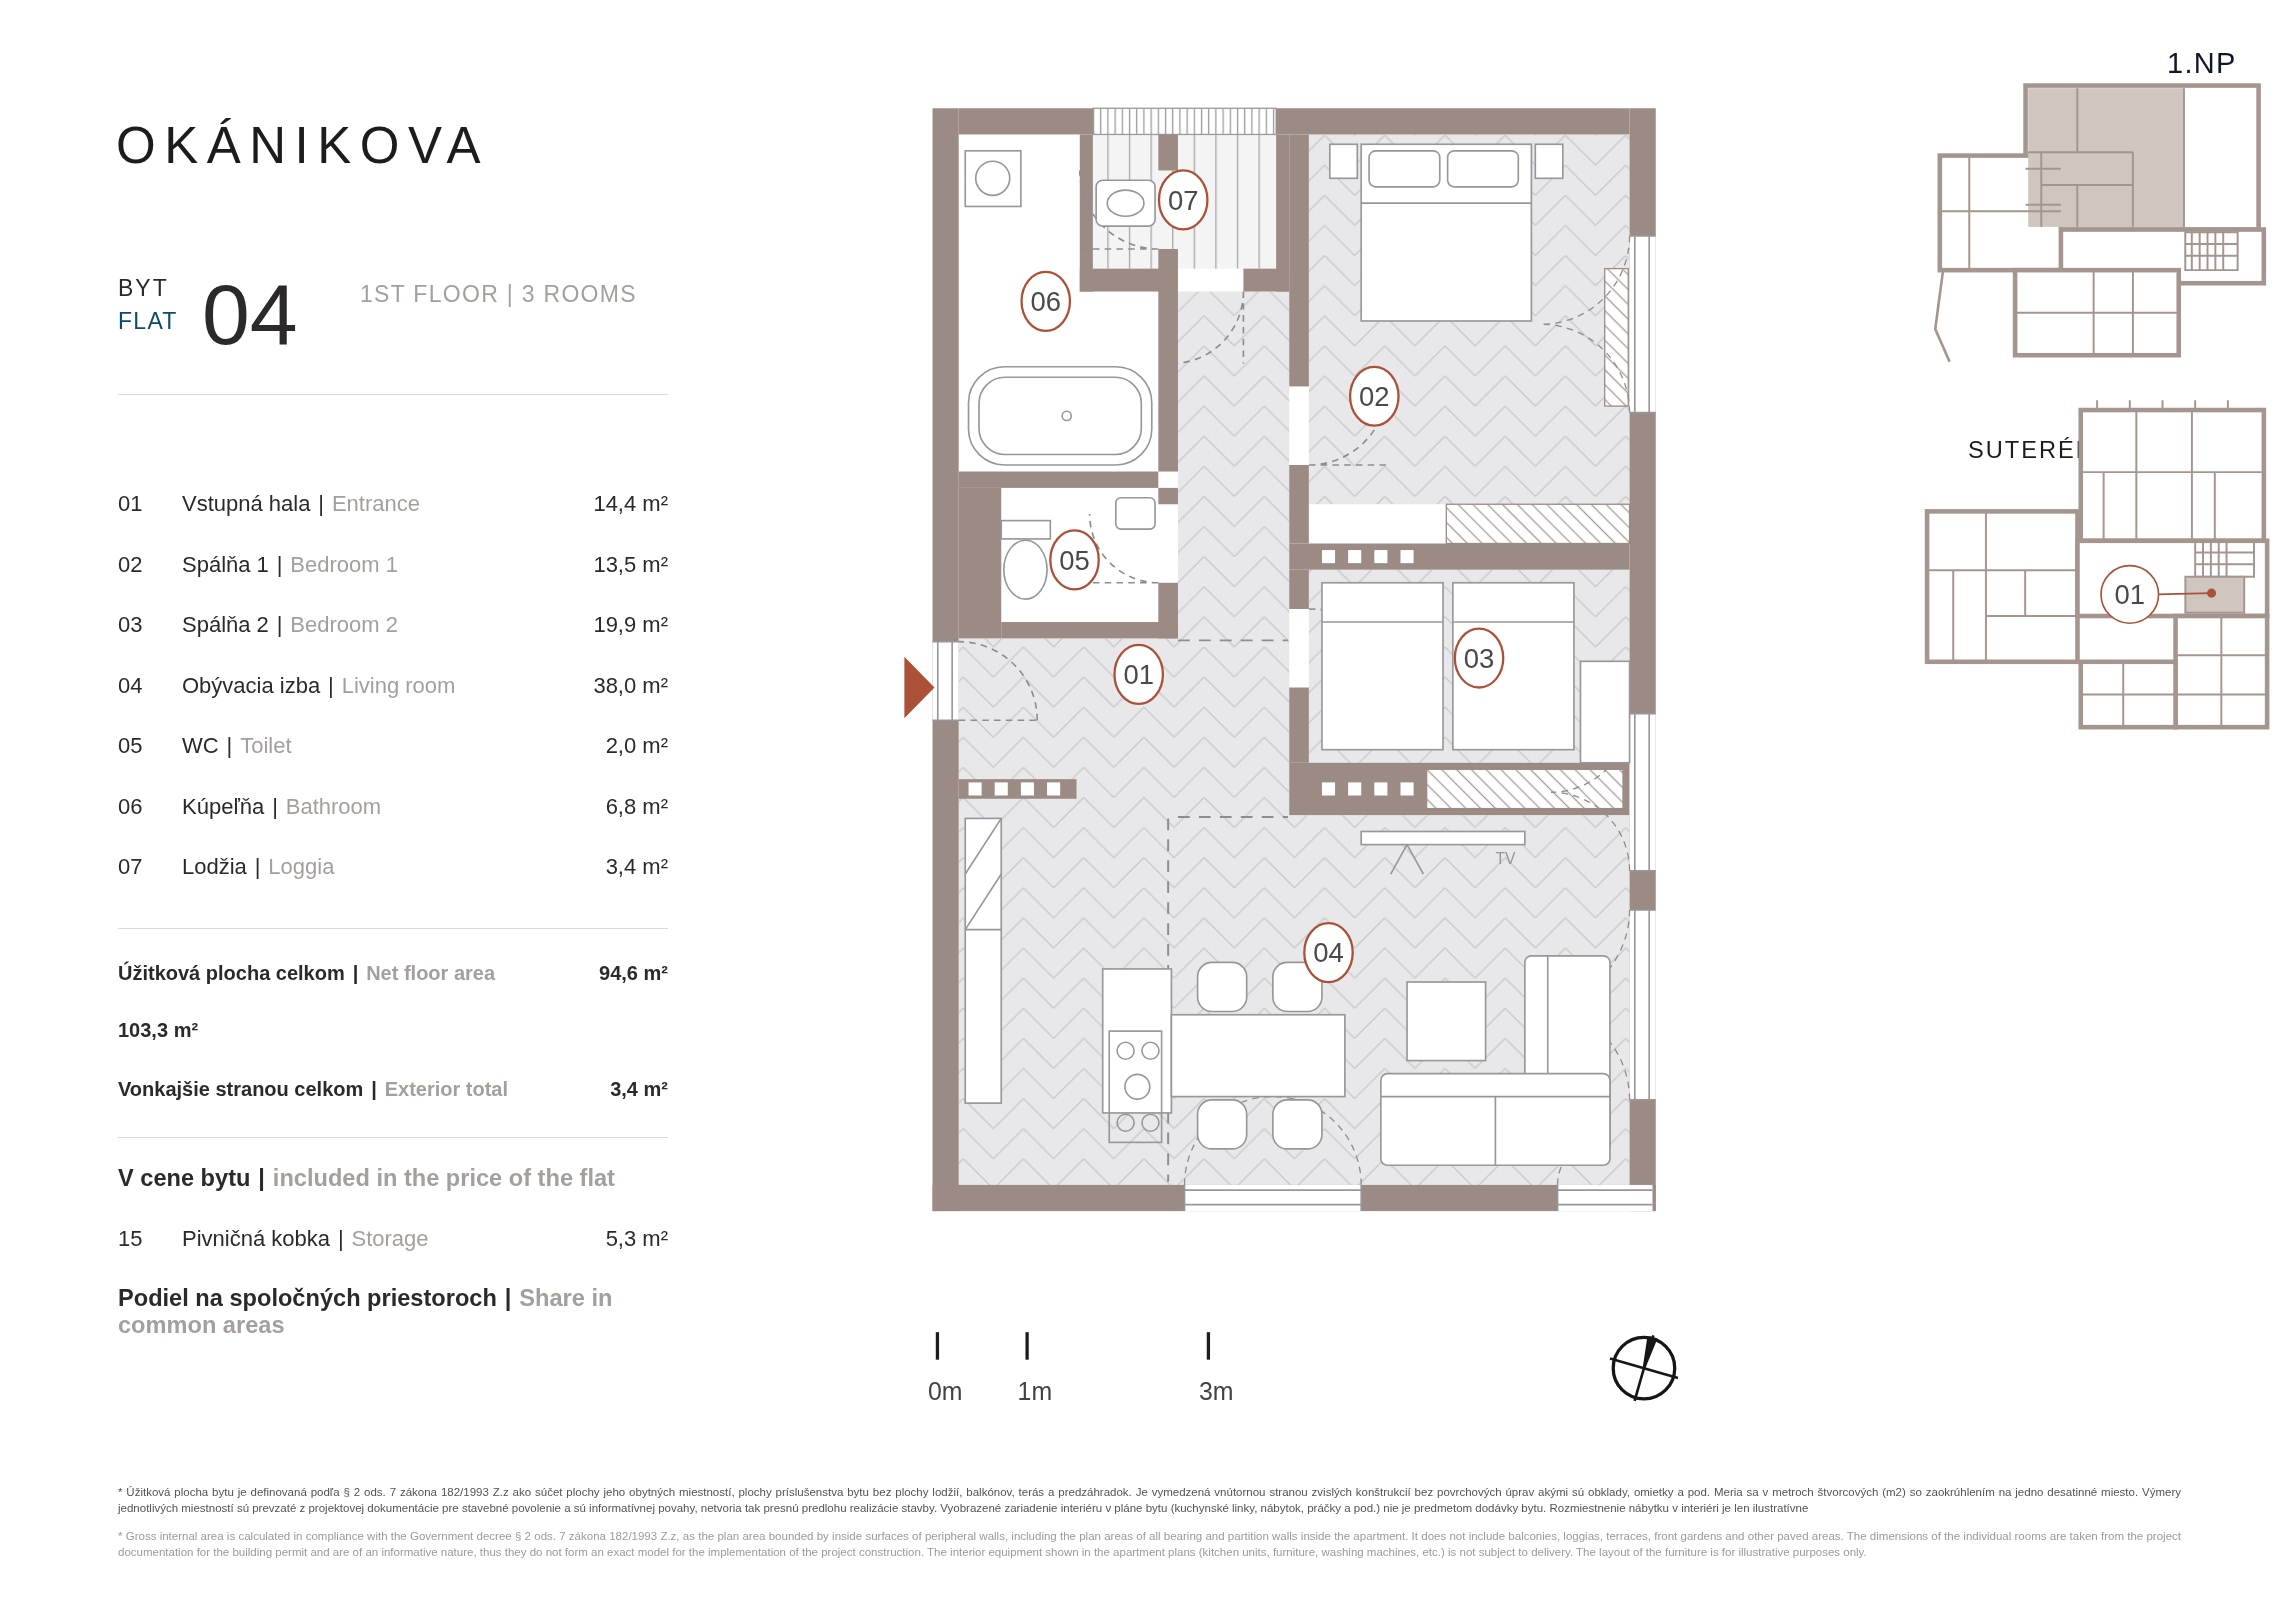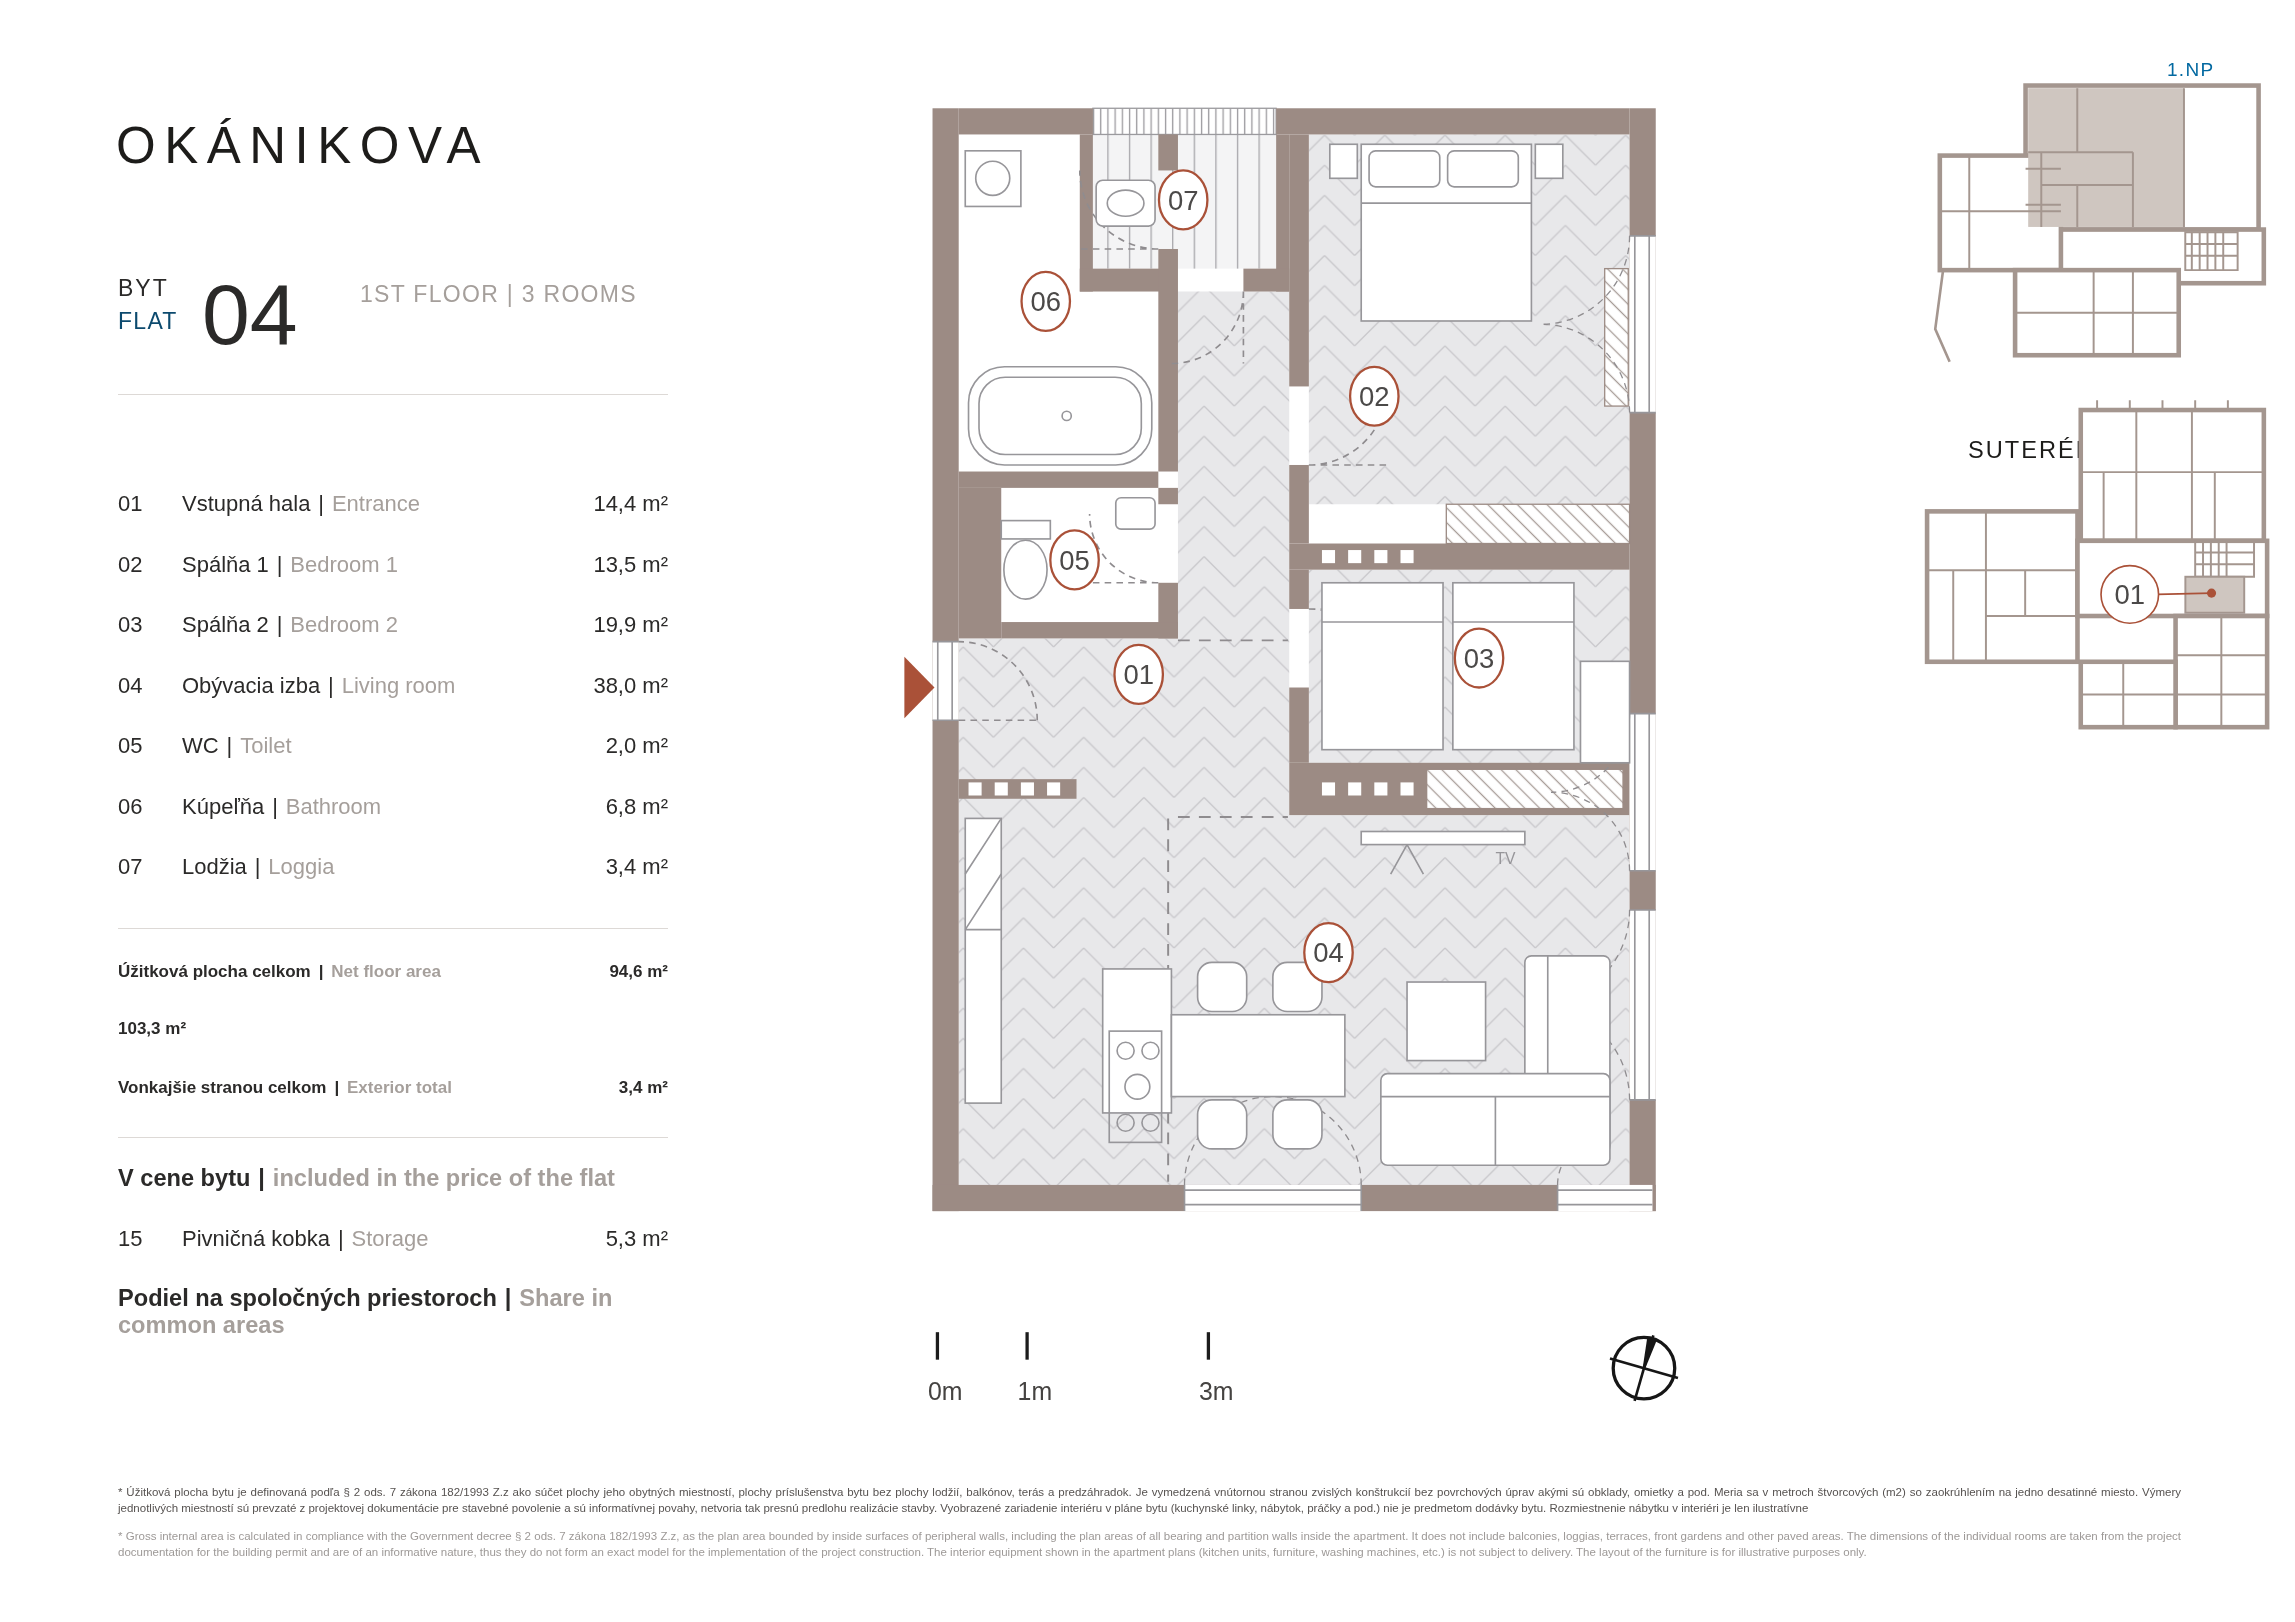--- a/index.html
+++ b/index.html
@@ -18,32 +18,32 @@
   .flat-info{position:absolute;left:242px;top:0;}
   .flat-info .l1{font-size:25px;color:#2b2a29;letter-spacing:0.7px;}
   .flat-info .l2{font-size:23px;color:#a59f9b;letter-spacing:1.3px;margin-top:7.2px;}
   .divider{left:118px;width:550px;height:0;border-top:1.3px solid #ddd9d6;}
   .row{left:118px;width:550px;display:flex;align-items:baseline;font-size:22px;}
   .row .no{width:64px;flex:none;color:#2b2a29;}
   .row .name{flex:1;}
   .row .sep{margin:0 7.9px;color:#2b2a29;}
   .row .en{color:#a59f9b;}
   .row .area{flex:none;color:#2b2a29;white-space:nowrap;}
-  .row.bold{font-weight:bold;font-size:17px;justify-content:space-between;}
+  .row.bold{font-weight:bold;font-size:20px;justify-content:space-between;}
   .row.bold .en{font-weight:bold;}
   .heading-row{left:118px;width:550px;font-size:23.6px;font-weight:bold;}
   .heading-row .en{color:#a59f9b;}
   .heading-row .sep{margin:0 7.9px;color:#2b2a29;}
   
   .footnote{left:118px;width:2063px;text-align:justify;line-height:1.38;}
   .footnote.f1{top:1485px;font-size:11.5px;color:#565250;}
   .footnote.f2{top:1529px;font-size:11.5px;color:#9d9997;}
   
   .plan-main{left:903px;top:105px;width:779px;height:1309px;}
-  .mini-np-label{left:2167px;top:47px;font-size:19px;color:#0369a1;letter-spacing:1.3px;margin-top:12px;}
+  .mini-np-label{left:2167px;top:47px;font-size:29px;color:#0f172a;letter-spacing:1.3px;}
   .mini-np{left:1930px;top:54px;width:360px;height:321px;}
   .mini-sut-label{left:1968px;top:437px;font-size:23.6px;color:#1d1c1a;letter-spacing:2px;}
   .mini-sut{left:1914px;top:400px;width:376px;height:347px;}
   svg text{font-family:"Liberation Sans",sans-serif;}
 </style>
 </head>
 <body>
 
 <div class="abs logo">OKÁNIKOVA</div>
 

